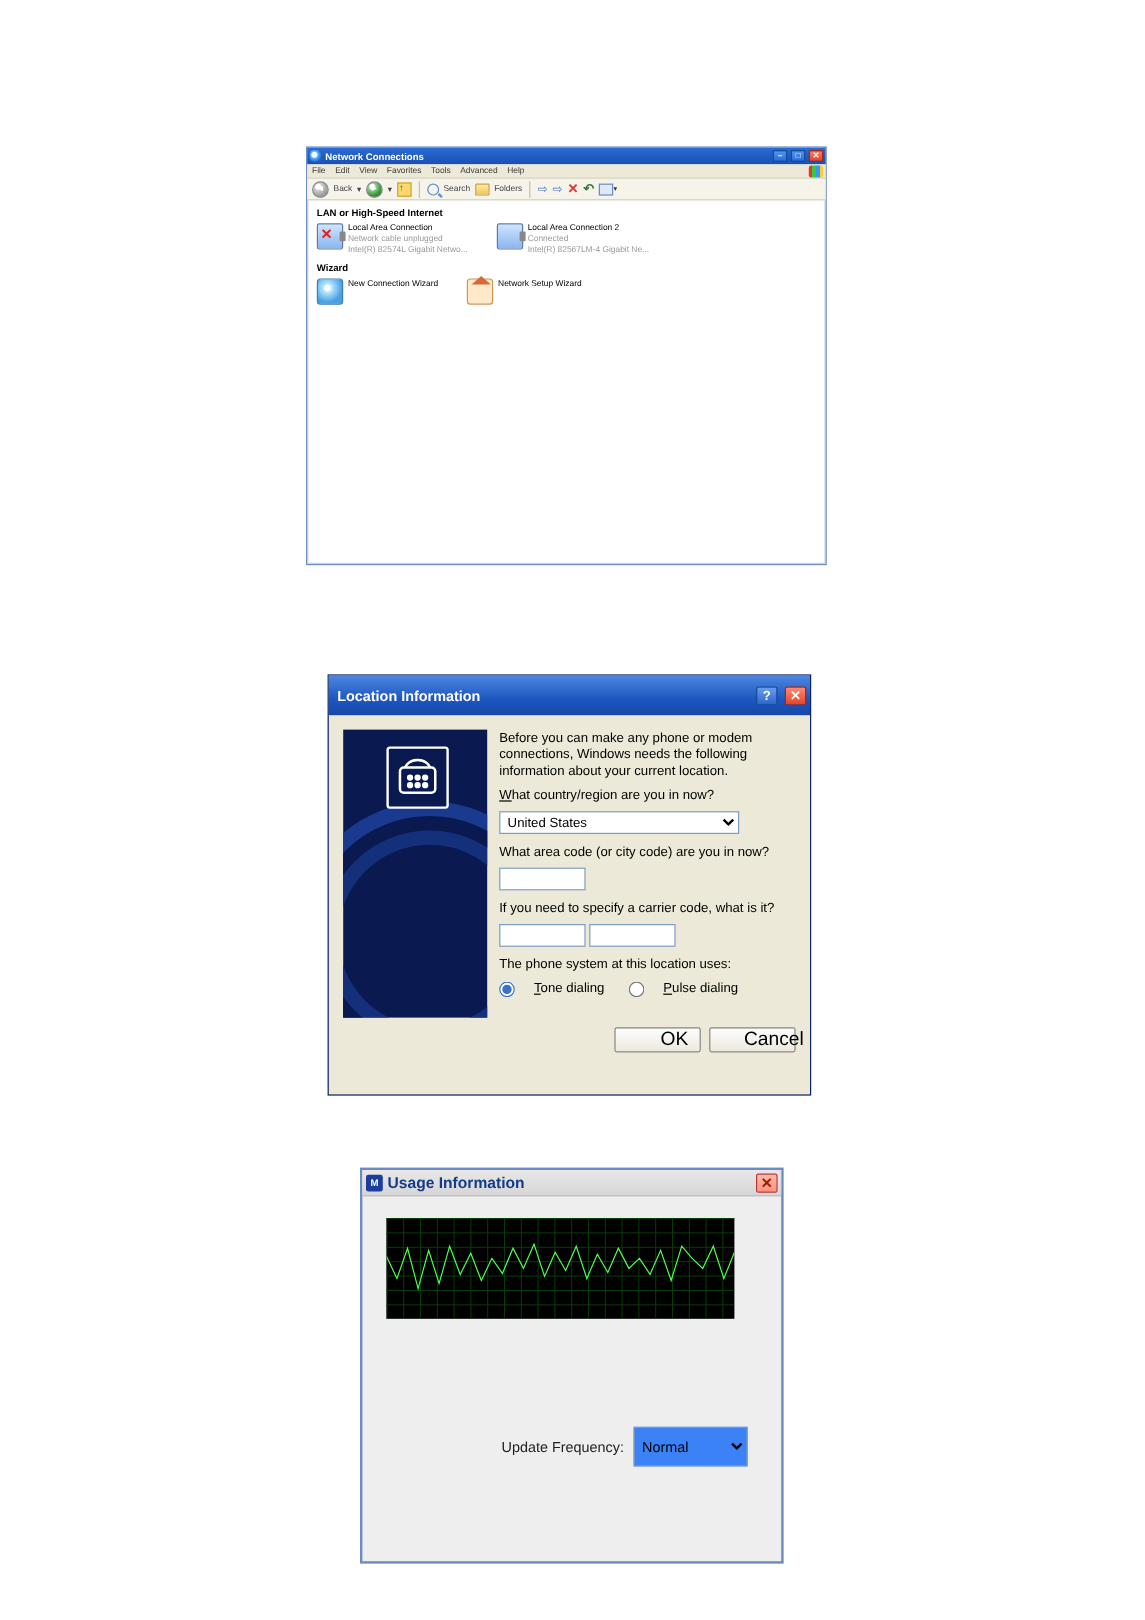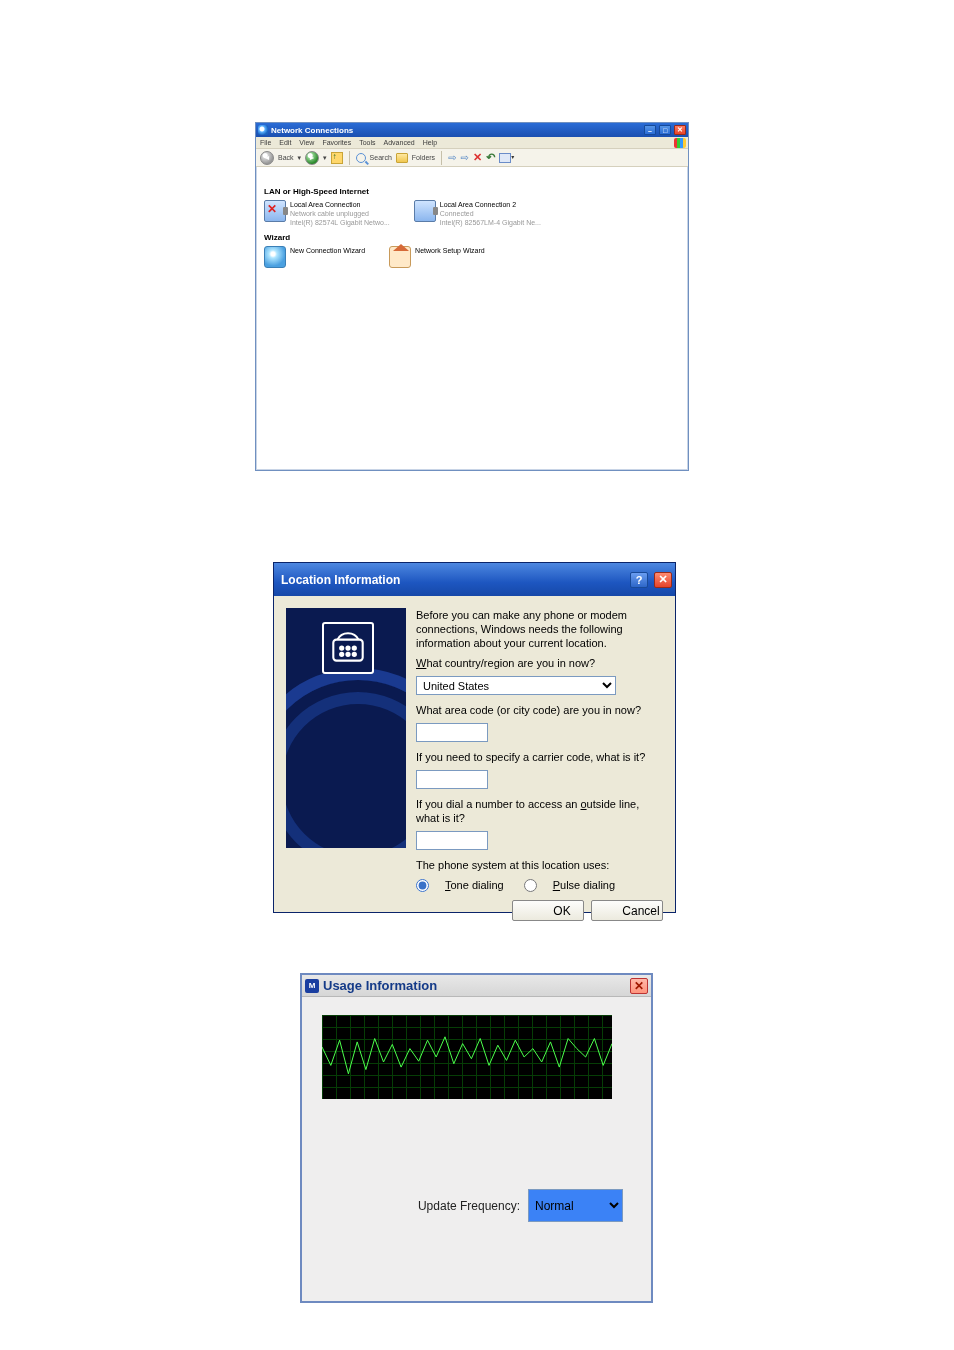--- a/index.html
+++ b/index.html
@@ -63,21 +63,21 @@
   .tb-txt{font-size:7px;color:#444;}
   .mag{width:10px;height:10px;border:1.5px solid #5a91d6;border-radius:50%;position:relative;}
   .mag::after{content:"";position:absolute;width:4px;height:1.5px;background:#5a91d6;left:8px;top:8px;transform:rotate(45deg);}
   .fold-ico{width:12px;height:10px;background:linear-gradient(#ffe8a0,#f0c750);border:1px solid #c9a436;border-radius:1px;}
   .tb-x{color:#d33;font-weight:bold;font-size:11px;}
   .tb-move{color:#4a80c4;font-size:10px;}
   .tb-undo{color:#3a7a3a;font-size:11px;font-weight:bold;}
   .tb-views{width:12px;height:10px;border:1px solid #6a8cc8;background:#dfe8f7;position:relative;}
   .tb-views::after{content:"▾";position:absolute;right:-4px;top:-1px;font-size:6px;color:#333;}
 
-  .w1-body{padding:16px 8px;}
+  .w1-body{padding:2px 8px;}
   .w1-section{font-weight:bold;font-size:8px;margin:4px 0;}
   .w1-row{display:flex;gap:24px;margin-bottom:6px;}
   .conn-item{display:flex;gap:4px;align-items:flex-start;max-width:150px;}
   .conn-ico{width:22px;height:22px;flex:none;position:relative;}
   .nic{position:absolute;inset:0;background:linear-gradient(#cfe4ff,#8bb6ee);border:1px solid #5a7ca8;border-radius:2px;}
   .nic::before{content:"";position:absolute;right:-3px;top:6px;width:5px;height:8px;background:#888;border-radius:1px;}
   .nic-red::after{content:"✕";position:absolute;left:2px;top:1px;color:#d22;font-size:12px;font-weight:bold;}
   .nic-ok::after{content:"";position:absolute;left:3px;top:3px;width:14px;height:14px;}
   .wiz-ico{background:radial-gradient(circle at 40% 35%,#fff 2px,#aee5ff 4px,#4aa0e0 12px);border:1px solid #3a7fb6;border-radius:3px;}
   .house-ico{background:#ffe9c8;border:1px solid #c89a5a;border-radius:3px;position:relative;}
@@ -110,21 +110,21 @@
   .phone-box svg{width:42px;height:42px;}
   .w2-form{flex:1;font-size:11px;line-height:14px;}
   .w2-form p{margin-bottom:6px;}
   .under{text-decoration:underline;}
   .w2-select{width:200px;height:19px;border:1px solid #7b9ac0;background:#fff;font-size:11px;padding:0 2px;}
   .w2-input{width:72px;height:19px;border:1px solid #7b9ac0;background:#fff;}
   .radios{display:flex;gap:20px;margin-top:2px;}
   .radios label{display:flex;align-items:center;gap:16px;}
   .radios input{accent-color:#3a72c8;}
   .w2-foot{display:flex;justify-content:flex-end;gap:7px;padding:0 12px 11px 0;}
-  .w2-btn{width:72px;height:21px;border:1px solid #888;background:linear-gradient(#fdfdfc,#eceade);font-size:12px;border-radius:2px;padding-left:28px;}
+  .w2-btn{width:72px;height:21px;border:1px solid #888;background:linear-gradient(#fdfdfc,#eceade);font-size:16px;border-radius:2px;padding-left:28px;}
 
   
   .win3{
     position:absolute;
     left:300px; top:973px;
     width:353px; height:330px;
     border:2px solid #6e8ac0;
     background:#efeeee;
     font-size:12px;
     color:#222;
@@ -261,23 +261,20 @@
       <div class="w2-form">
         <p>Before you can make any phone or modem connections, Windows needs the following information about your current location.</p>
         <p><span class="under">W</span><span>hat country/region are you in now?</span></p>
         <select class="w2-select">
           <option>United States</option>
         </select>
         <p style="margin-top:8px">What area code (or city code) are you in now?</p>
         <input class="w2-input" style="">
         <p style="margin-top:8px">If you need to specify a carrier code, what is it?</p>
         <input class="w2-input" style="">
-        <p style="margin-top:8px">
-          <span>If you dial a number to access an </span><span class="under">o</span><span>utside line, what is it?</span>
-        </p>
         <input class="w2-input" style="">
         <p style="margin-top:8px">The phone system at this location uses:</p>
         <div class="radios">
           <label>
             <input type="radio" name="dial" checked="" style="">
             <span><span class="under">T</span><span>one dialing</span></span>
           </label>
           <label>
             <input type="radio" name="dial" style="">
             <span><span class="under">P</span><span>ulse dialing</span></span>

